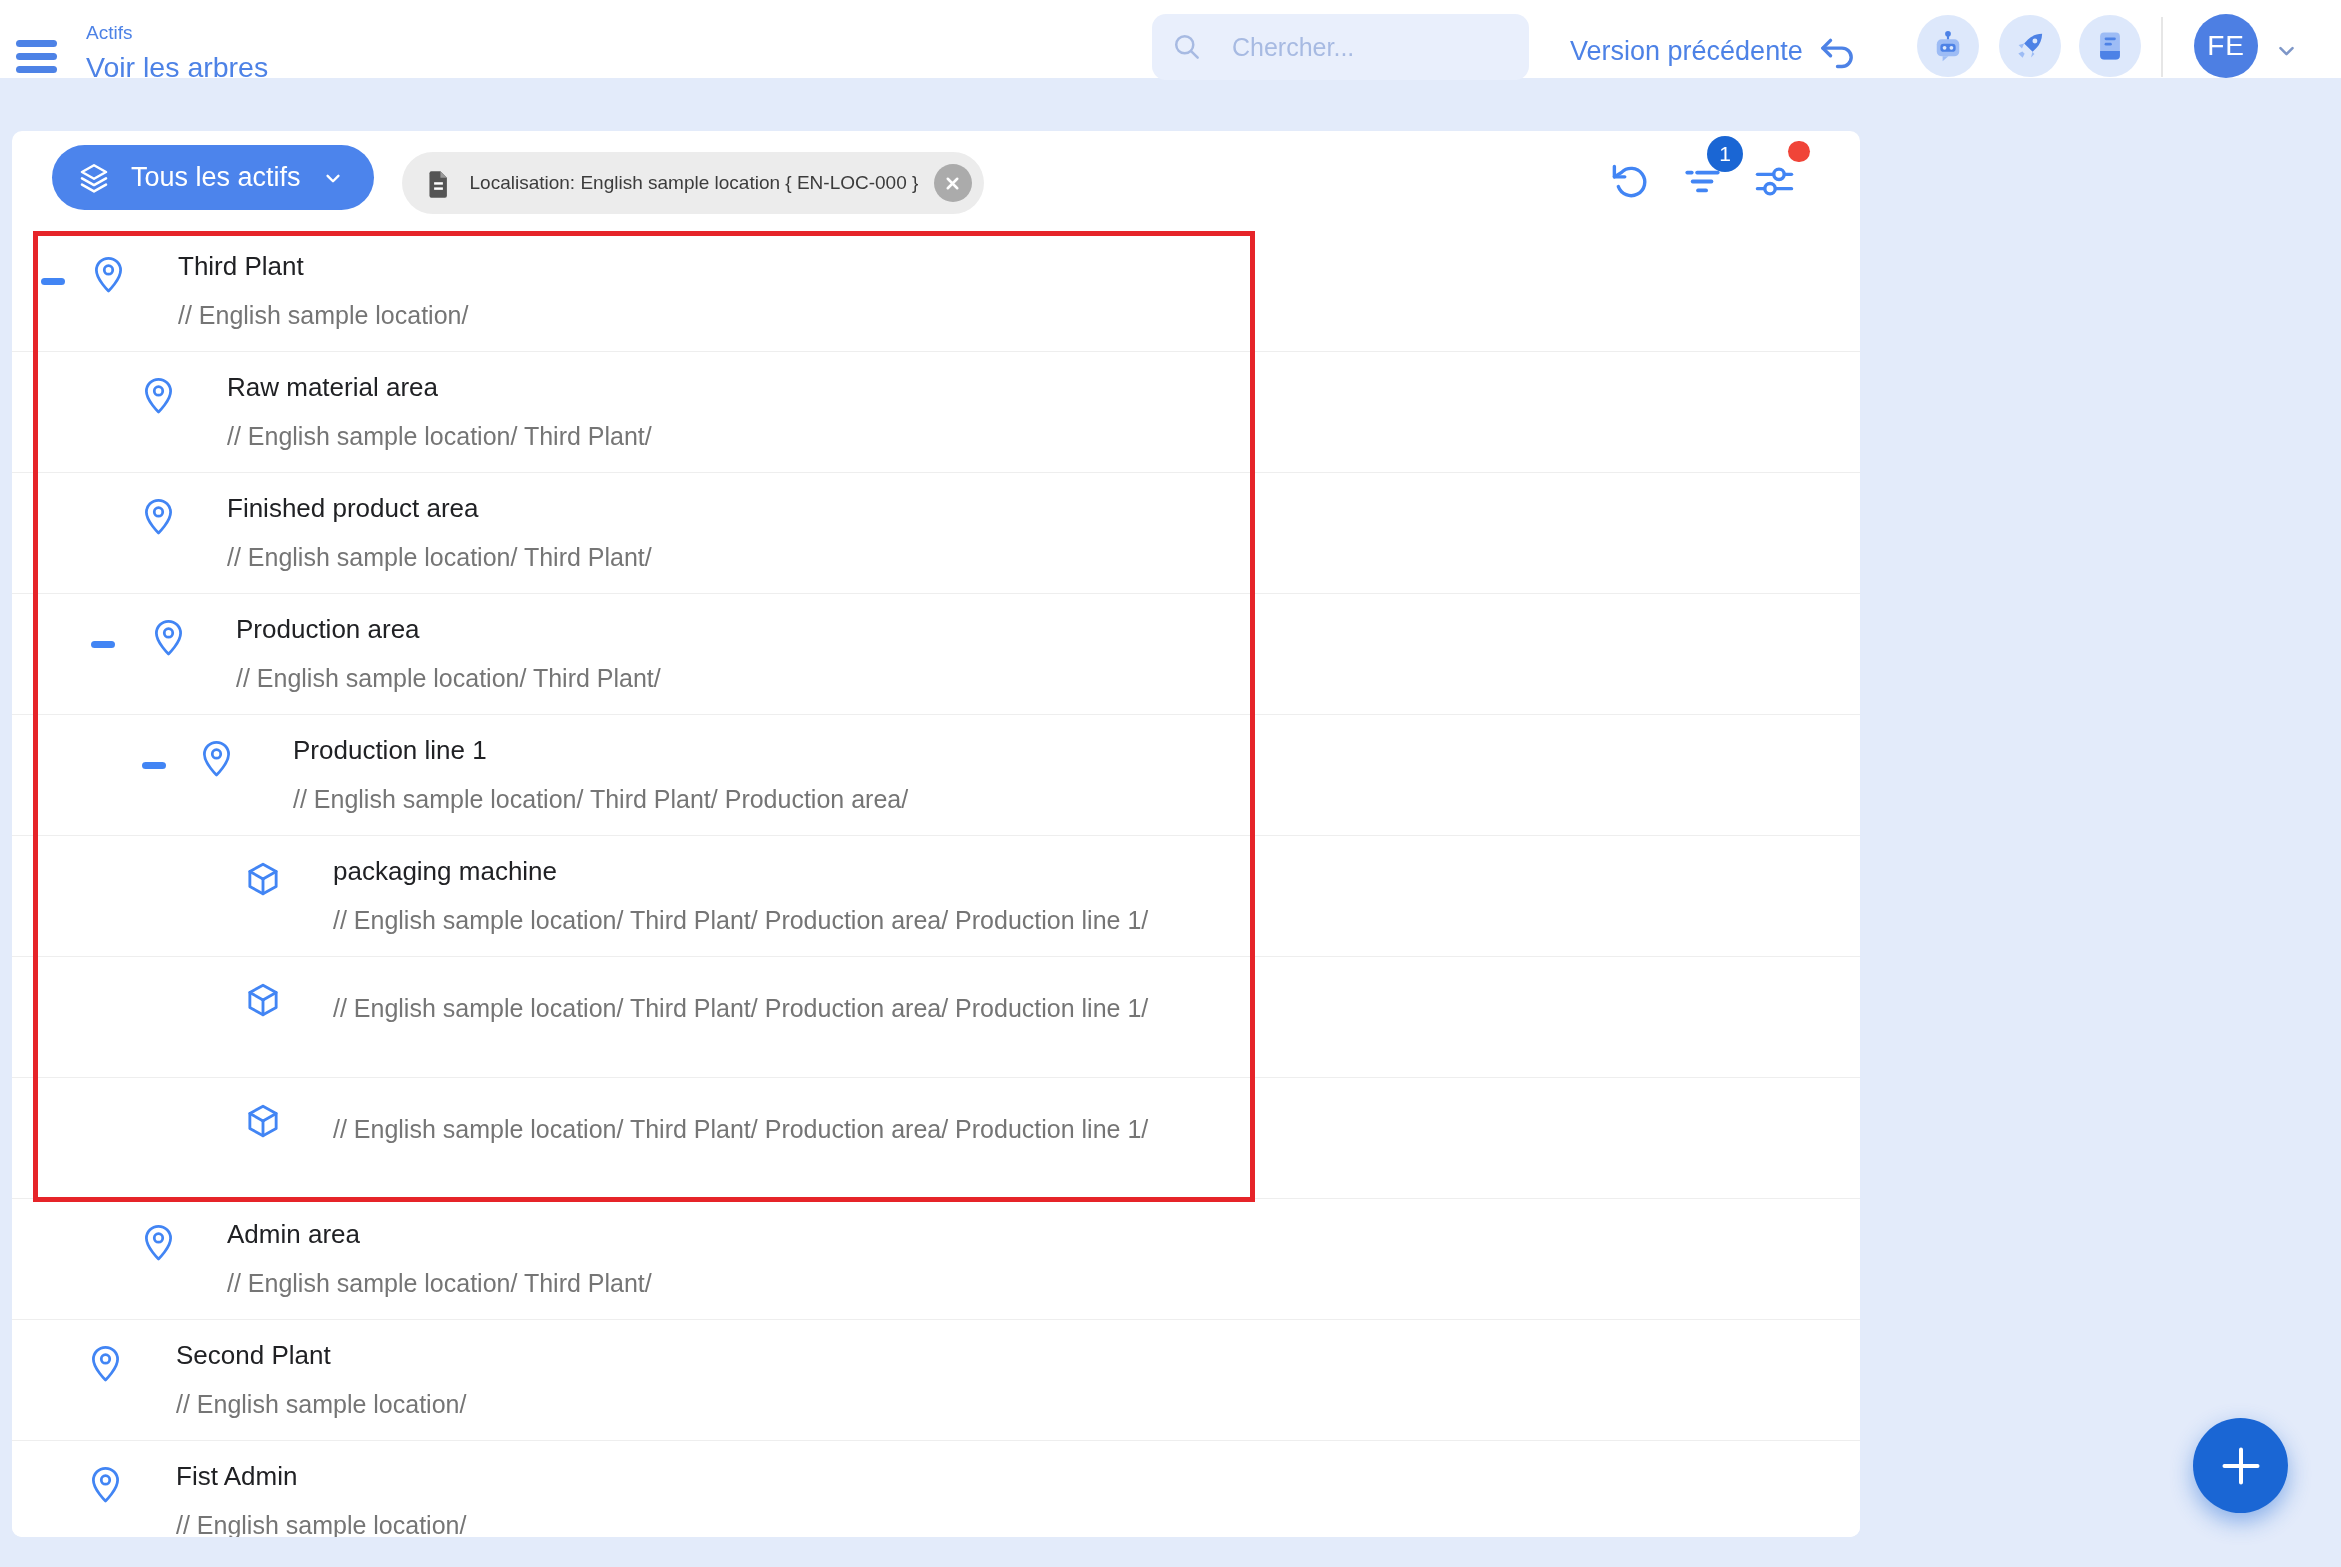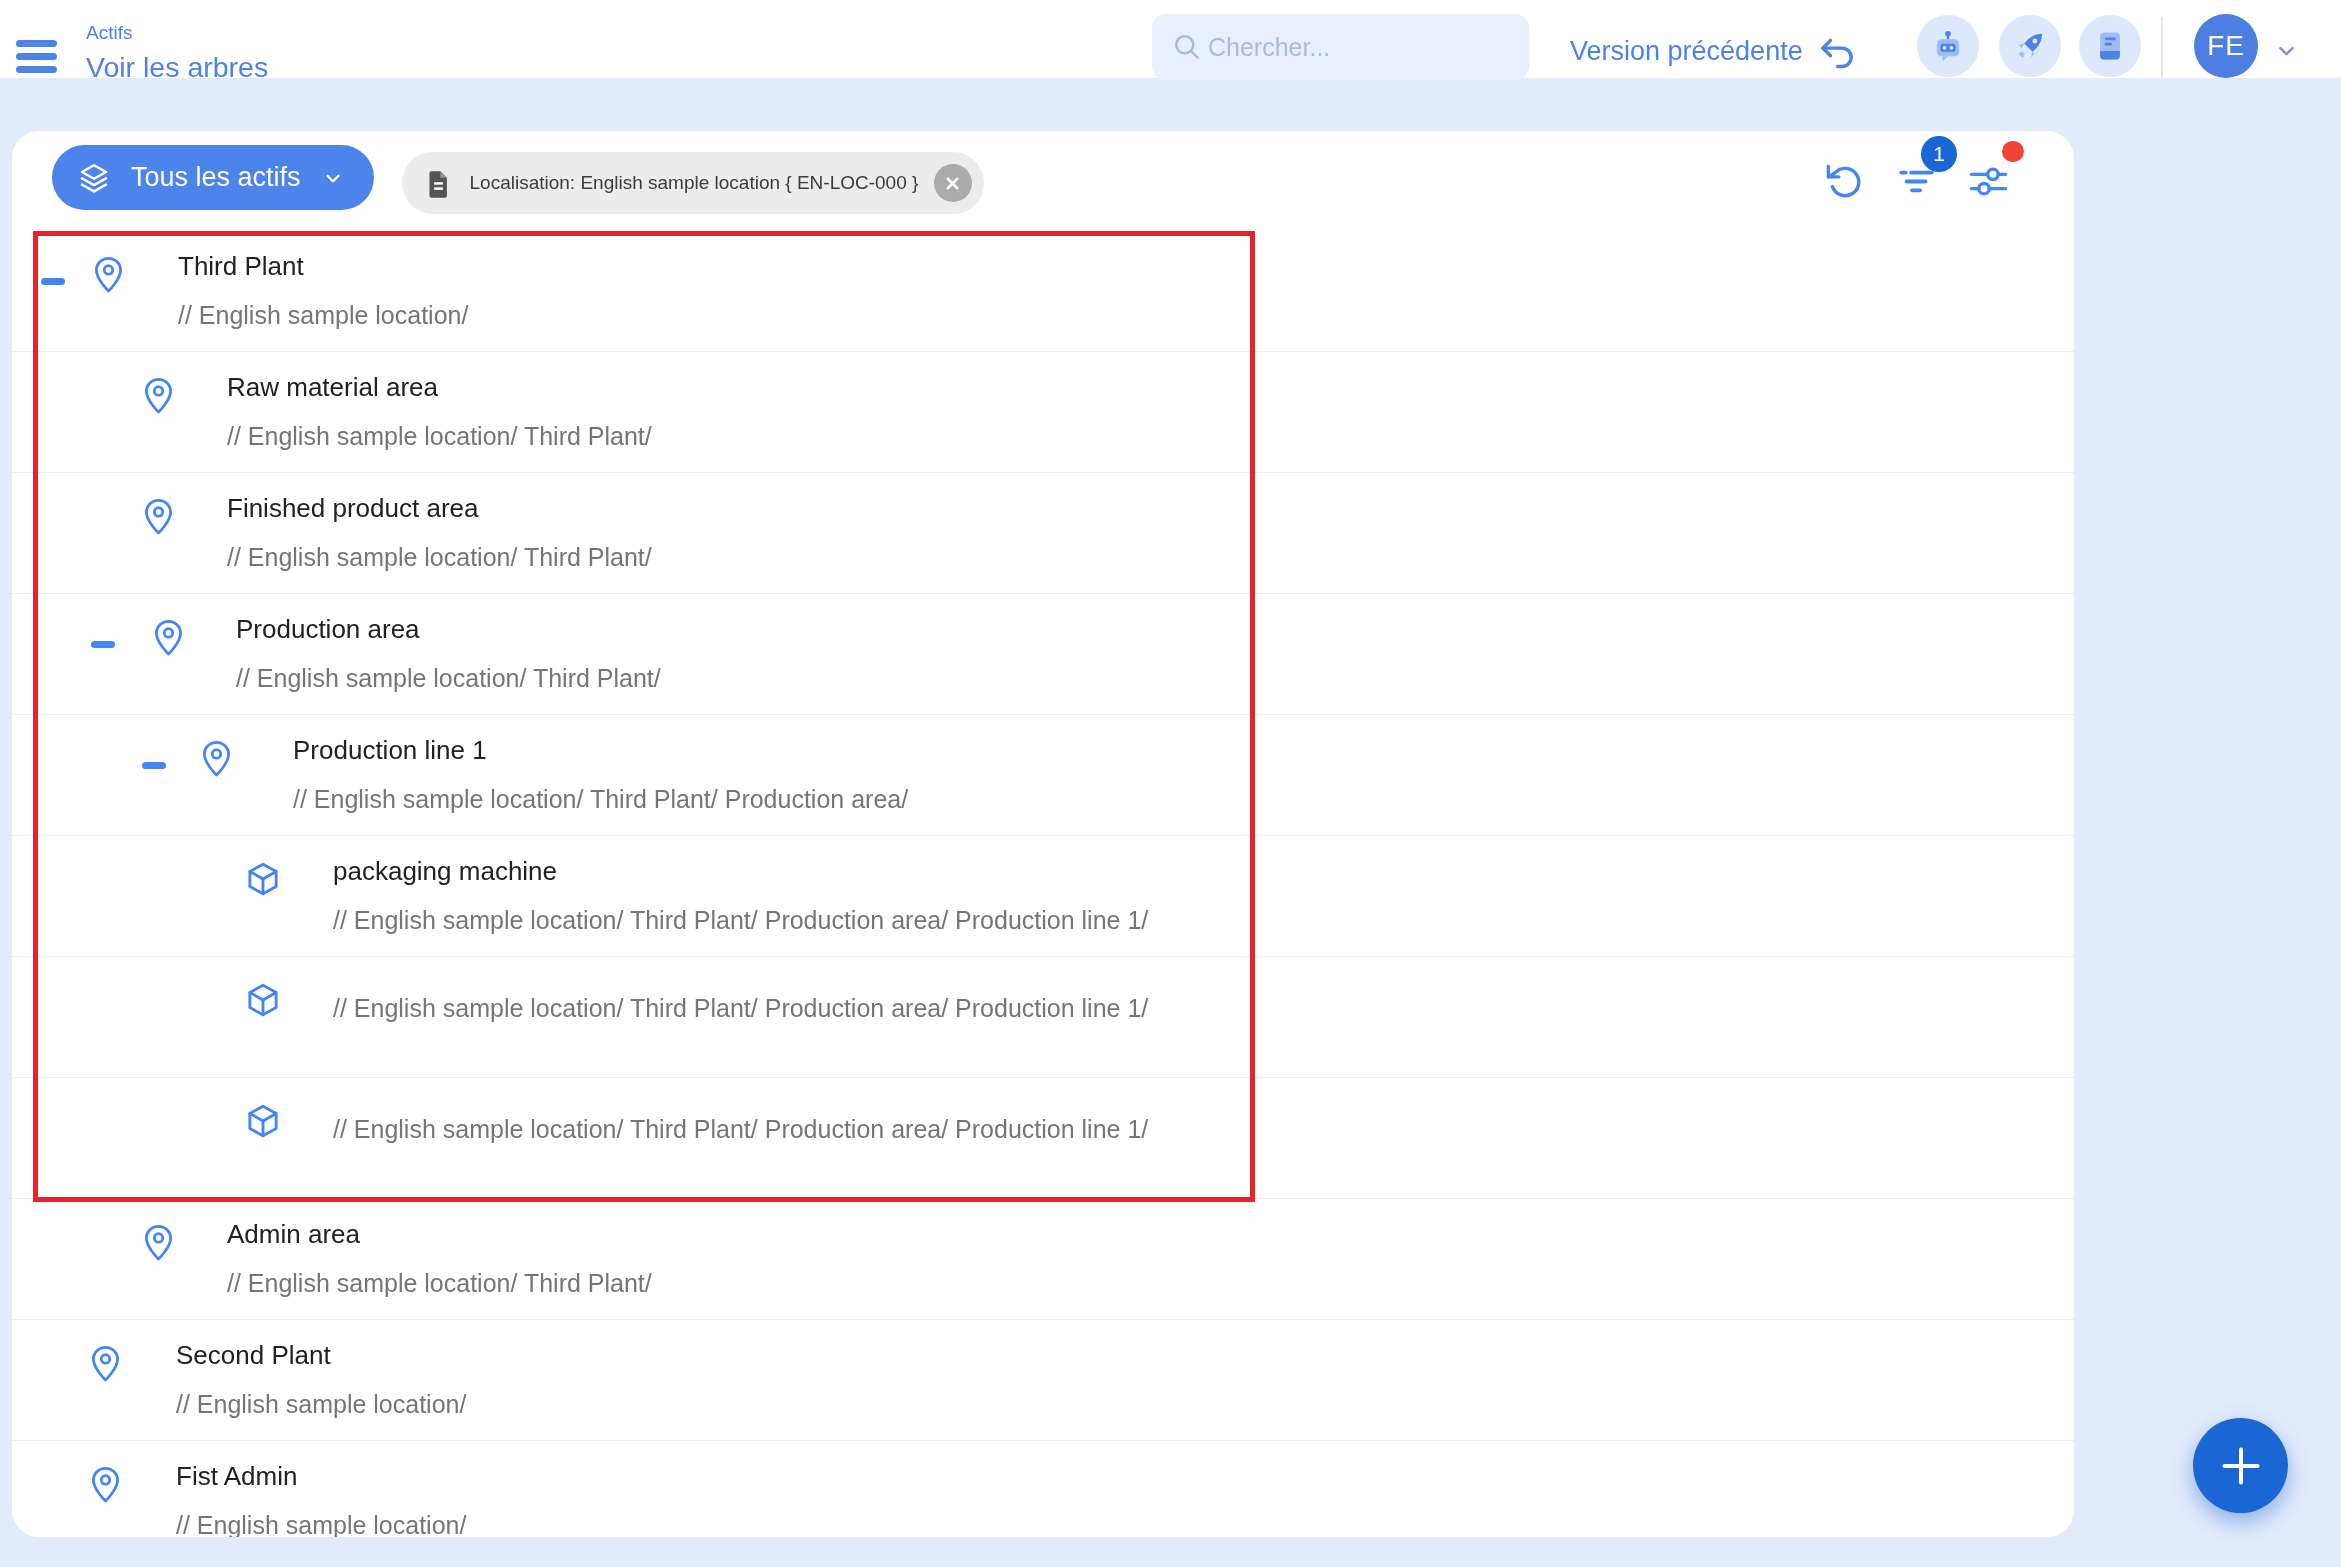--- a/index.html
+++ b/index.html
@@ -19,42 +19,42 @@
   .hamburger span { display:block; width:41px; height:7px; border-radius:3.5px; background:#4d82e6; margin-bottom:6px; }
   .head-titles { position:absolute; left:86px; top:21px; }
   .head-section { font-size:19px; line-height:24px; color:#4d82e6; }
   .head-title { font-size:28.5px; line-height:36px; color:#4d82e6; margin-top:3.5px; }
   .searchbox {
     position:absolute; left:1152px; top:14px; width:377px; height:66px;
     background:#e9effc; border-radius:14px; display:flex; align-items:center; padding:0 19px;
   }
   .searchbox svg { flex:0 0 auto; }
   .searchbox input {
-    border:none; outline:none; background:transparent; margin-left:4px;
+    border:none; outline:none; background:transparent; margin-left:28px;
     font-family:"Liberation Sans", sans-serif; font-size:25px; color:#737373; width:294px;
   }
   .searchbox input::placeholder { color:#a7bae2; opacity:1; }
   .version-link { position:absolute; left:1570px; top:0; height:102px; display:flex; align-items:center; gap:13px; cursor:pointer; }
   .version-label { font-size:27px; color:#4d82e6; }
   .circle-btn {
     position:absolute; top:14.7px; width:62px; height:62px; border-radius:50%;
     background:#dde8fb; display:flex; align-items:center; justify-content:center; cursor:pointer;
   }
   .cb-robot { left:1917px; } .cb-rocket { left:1999px; } .cb-book { left:2079px; }
   .top-divider { position:absolute; left:2161px; top:17.3px; width:1.7px; height:60px; background:#e6e6e6; }
   .avatar {
     position:absolute; left:2194px; top:14px; width:64px; height:64px; border-radius:50%;
     background:#4d7fe3; color:#fff; font-size:28px; letter-spacing:0.9px;
     display:flex; align-items:center; justify-content:center; cursor:pointer;
   }
   .avatar-chevron { position:absolute; left:2272px; top:36px; cursor:pointer; }
   
   .card {
-    position:absolute; left:12px; top:131px; width:2062px; height:1406px;
-    background:#ffffff; border-radius:27px; overflow:hidden;
+    position:absolute; left:12px; top:131px; width:1848px; height:1406px;
+    background:#ffffff; border-radius:10px; overflow:hidden;
   }
   
   .toolbar { position:relative; height:100px; }
   .scope-btn {
     position:absolute; left:40px; top:14px; height:65px; border-radius:33px;
     background:#4c84ec; color:#fff; display:flex; align-items:center; gap:19px;
     padding:0 28px 0 24px; border:none; font-family:"Liberation Sans", sans-serif;
     font-size:27px; cursor:pointer;
   }
   .chip {

